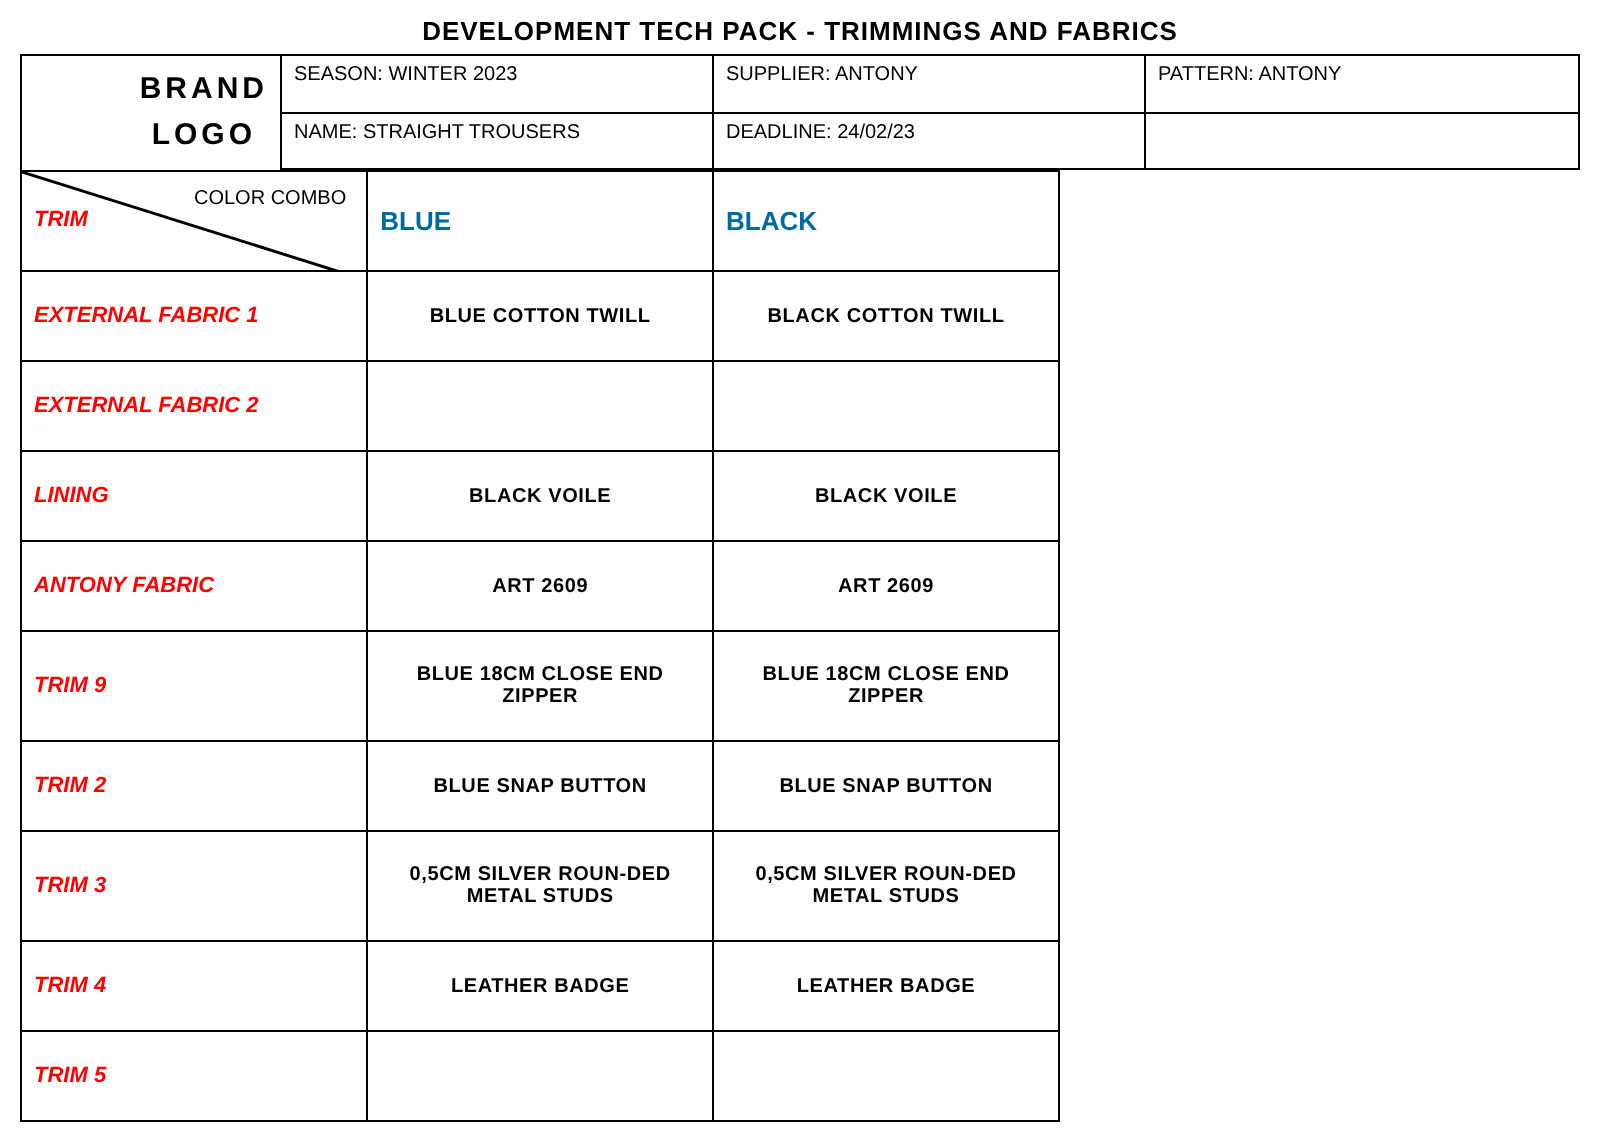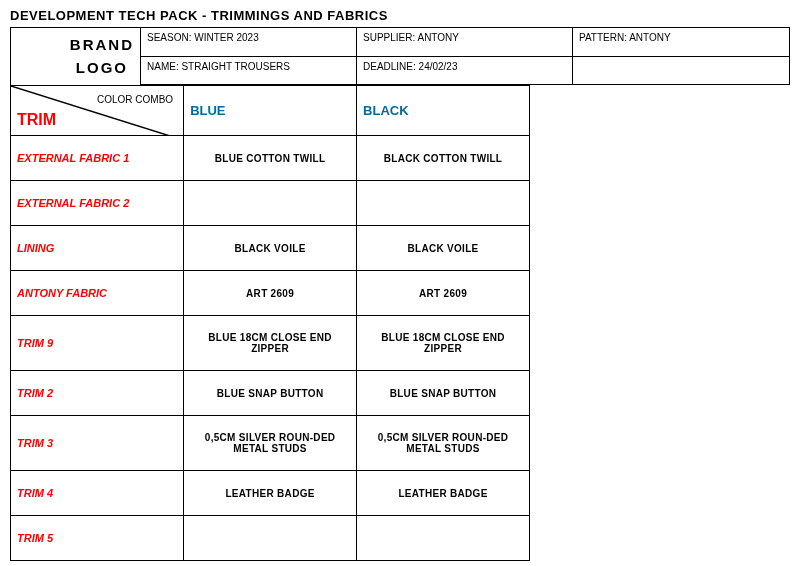--- a/index.html
+++ b/index.html
@@ -8,21 +8,21 @@
       background: #fff;
       width: 800px;
       min-height: 566px;
       font-size: 11px;
     }
     .page {
       width: 800px;
       padding: 8px 10px;
     }
     .main-title {
-      text-align: left;
+      text-align: center;
       font-weight: bold;
       font-size: 13px;
       letter-spacing: 0.5px;
       margin-bottom: 4px;
     }
     .header-grid {
       display: grid;
       grid-template-columns: 130px 1fr 1fr 1fr;
       border: 1.5px solid #000;
       border-bottom: none;
@@ -119,25 +119,26 @@
     }
     .diagonal-cell .color-label {
       position: absolute;
       top: 8px;
       right: 10px;
       font-size: 10px;
       color: #000;
     }
     .diagonal-cell .trim-label {
       position: absolute;
-      bottom: 6px;
+      bottom: 19px;
       left: 6px;
-      font-size: 16px;
+      font-size: 11px;
       color: red;
       font-weight: bold;
+      font-style: italic;
     }
     .diagonal-line {
       position: absolute;
       top: 0; left: 0; right: 0; bottom: 0;
     }
   </style>
 </head>
 <body>
 
 <div class="page">

